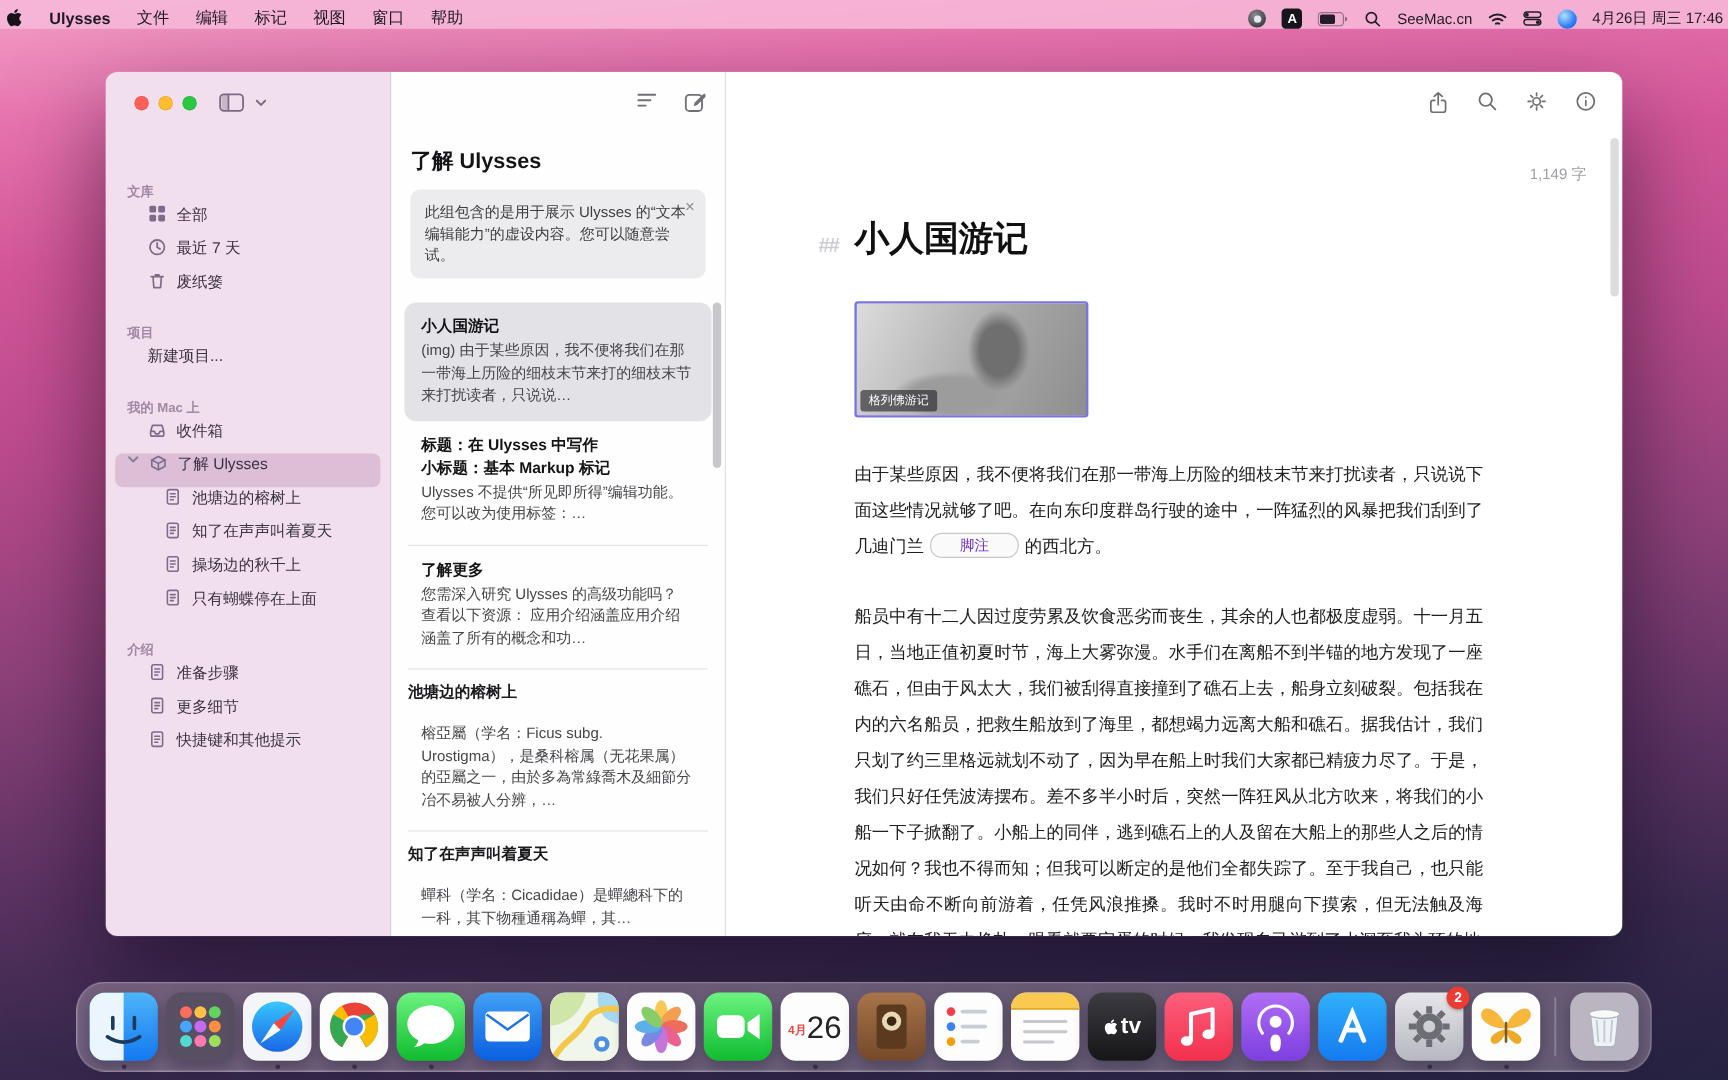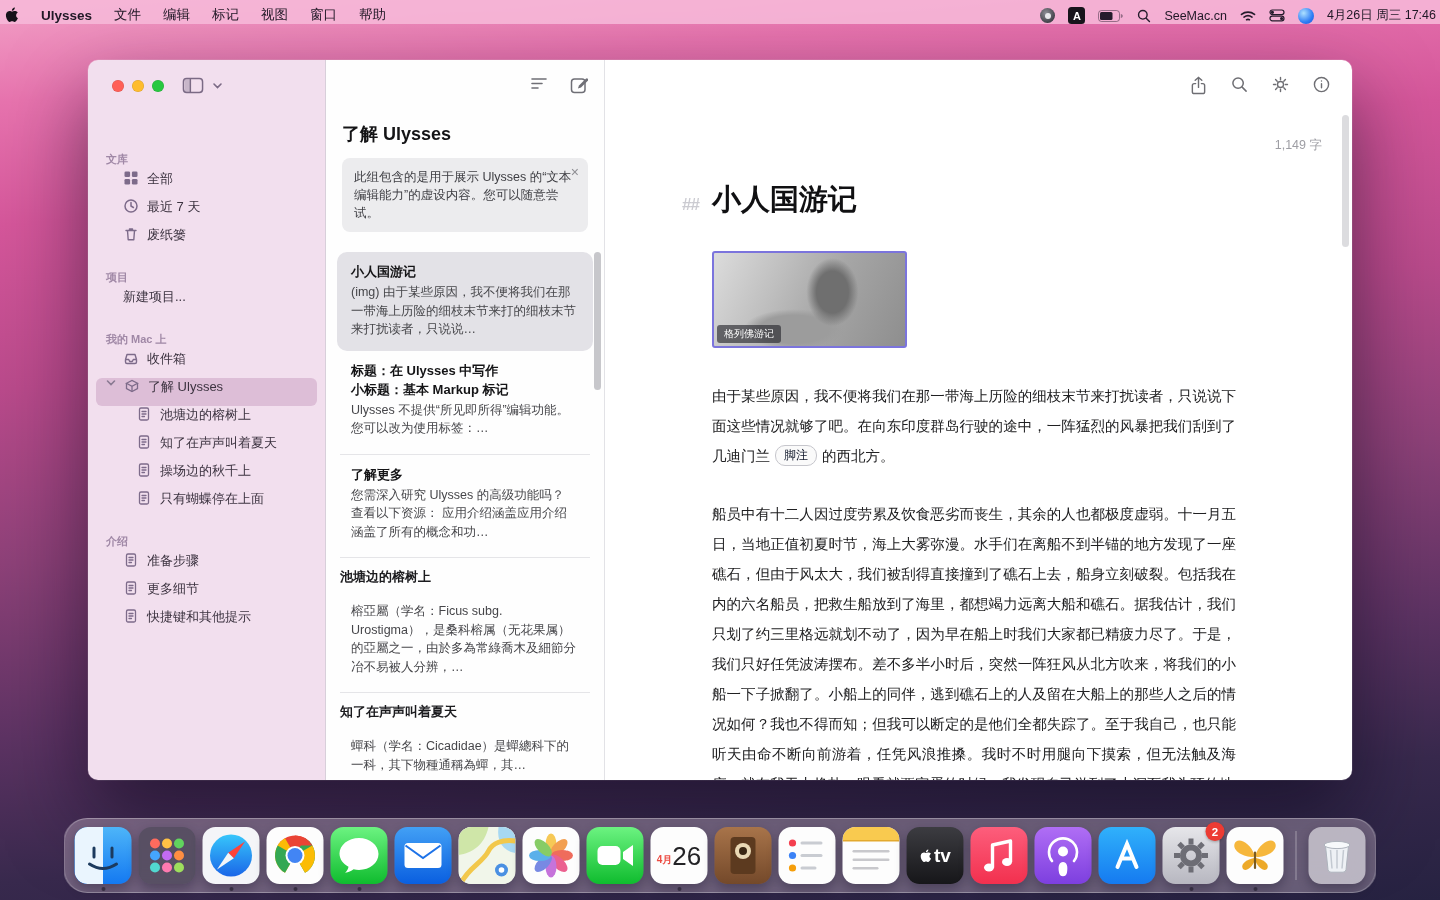--- a/index.html
+++ b/index.html
@@ -101,21 +101,21 @@
       linear-gradient(115deg,#dcdcdc 0%,#bfbfbf 32%,#a6a6a6 58%,#8e8e8e 100%);
   }
   .img-caption {
     position:absolute; left:3px; bottom:3px; background:rgba(42,42,48,.65); color:#fff;
     font-size:10px; padding:2px 7px; border-radius:3px; white-space:nowrap;
   }
   .body-text { margin-top:33px; font-size:14.5px; line-height:30px; color:#202022; text-align:justify; }
   .body-text + .body-text { margin-top:28px; }
   .footnote-chip {
     display:inline-block; border:1px solid #c6c6cc; background:#fafafa; border-radius:10px;
-    padding:0 8px; font-size:12px; line-height:19px; color:#0f172a; margin:0 5px; vertical-align:2px;
+    padding:0 24px; font-size:12px; line-height:19px; color:#6d28d9; margin:0 5px; vertical-align:2px;
   }
   .ed-scrollbar { position:absolute; right:3px; top:55px; width:7px; height:132px; border-radius:4px; background:#dcdcdf; }
 
   
   .dock {
     position:absolute; bottom:7px; left:50%; transform:translateX(-50%);
     display:flex; align-items:center; gap:7px; padding:8px 10px;
     background:rgba(250,228,243,.30); border:.5px solid rgba(255,255,255,.30);
     border-radius:24px; backdrop-filter:blur(22px); z-index:40;
   }

